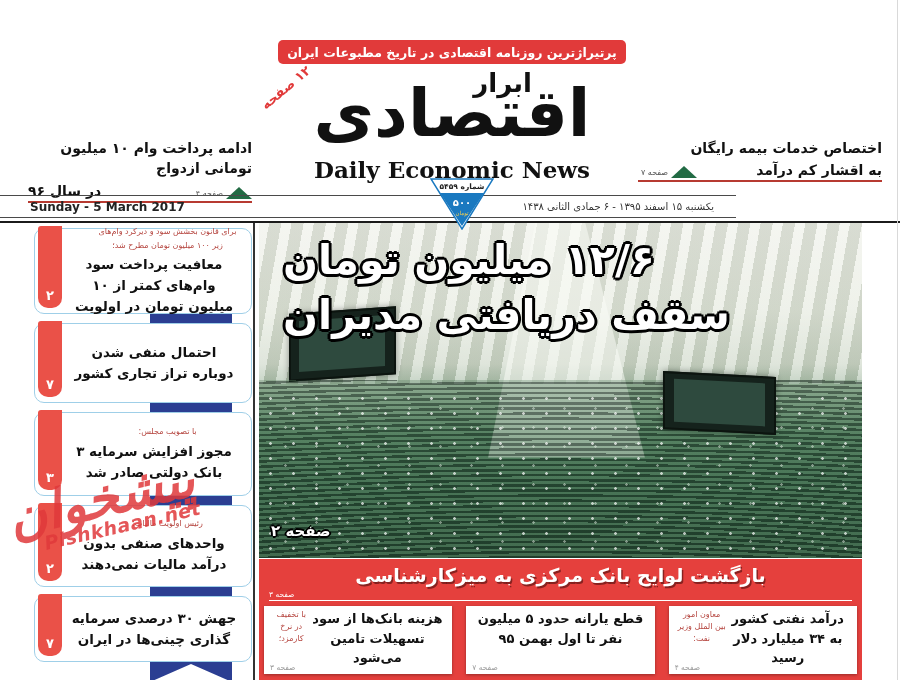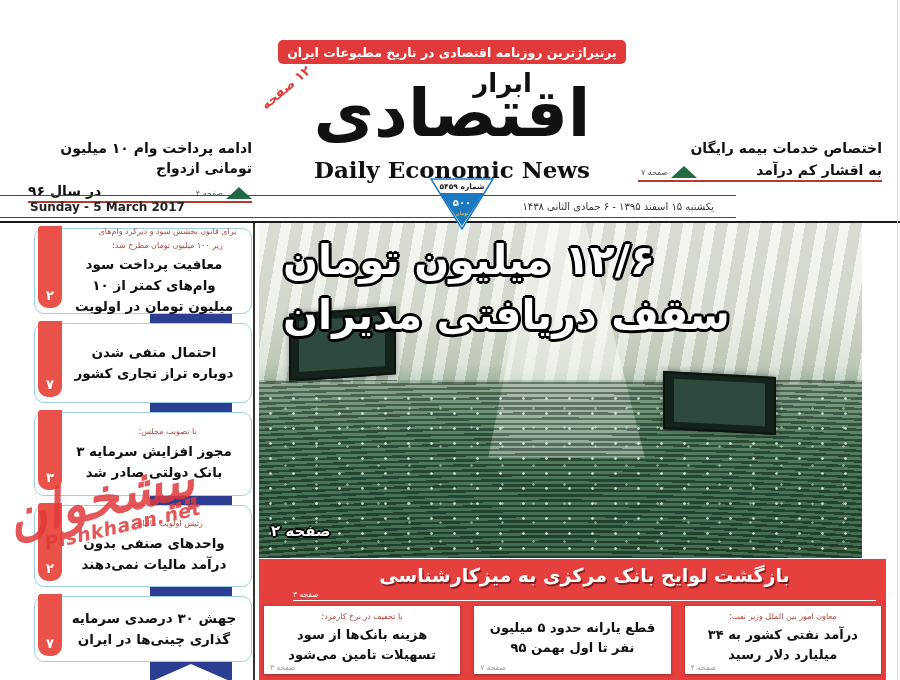--- a/index.html
+++ b/index.html
@@ -84,28 +84,28 @@
                              radial-gradient(circle,rgba(230,240,230,.6) 1px,transparent 1.5px);
             background-size:23px 15px,31px 19px;background-position:0 0,11px 8px;}
   .lead{position:absolute;left:4%;top:3%;width:92%;text-align:left;color:#fff;font-weight:bold;
         font-size:41px;line-height:1.35;
         text-shadow:3px 0 0 #000,-3px 0 0 #000,0 3px 0 #000,0 -3px 0 #000,
                     2px 2px 0 #000,-2px -2px 0 #000,2px -2px 0 #000,-2px 2px 0 #000;}
   .photo-pg{position:absolute;left:12px;bottom:18px;color:#fff;font-size:15px;font-weight:bold;
             text-shadow:2px 0 0 #000,-2px 0 0 #000,0 2px 0 #000,0 -2px 0 #000,1px 1px 0 #000,-1px -1px 0 #000;}
 
   
-  .redblock{position:absolute;left:259px;top:559px;width:603px;height:121px;background:#e5403d;padding-left:24px;}
+  .redblock{position:absolute;left:259px;top:559px;width:603px;height:121px;background:#e5403d;}
   .band-title{margin-top:5px;text-align:center;color:#fff;font-size:19px;font-weight:bold;
               text-shadow:1.5px 1.5px 0 rgba(60,8,8,.55);}
   .band-meta{position:relative;margin:3px 10px 0 10px;border-bottom:1.5px solid #fff;height:11px;}
   .band-pg{position:absolute;left:0;bottom:1px;color:#fff;font-size:7.5px;}
   .brow{position:absolute;left:5px;right:5px;top:47px;height:68px;display:flex;gap:14px;}
   .bbox{flex:1;background:#fff;position:relative;text-align:center;box-shadow:0 1px 3px rgba(0,0,0,.35);
-        display:flex;flex-direction:column;justify-content:center;padding:3px 8px 8px 8px;box-sizing:border-box;}
+        display:flex;flex-direction:row;justify-content:center;padding:3px 8px 8px 8px;box-sizing:border-box;}
   .bbox .kick{font-size:8px;color:#b5453f;margin-bottom:2px;line-height:1.5;}
   .bbox .ttl{font-size:13px;font-weight:bold;line-height:1.5;color:#111;}
   .bbox .pg2{position:absolute;left:6px;bottom:2px;font-size:7.5px;color:#999;}
 
   
   .watermark{position:absolute;left:-8px;top:474px;z-index:5;transform:rotate(-13deg);
              color:#e0393b;opacity:.85;pointer-events:none;}
   .wm-fa{font-size:52px;font-weight:bold;font-style:italic;line-height:1;}
   .wm-en{font-size:19px;font-weight:bold;font-style:italic;margin:-6px 0 0 46px;letter-spacing:.5px;}
 </style>

